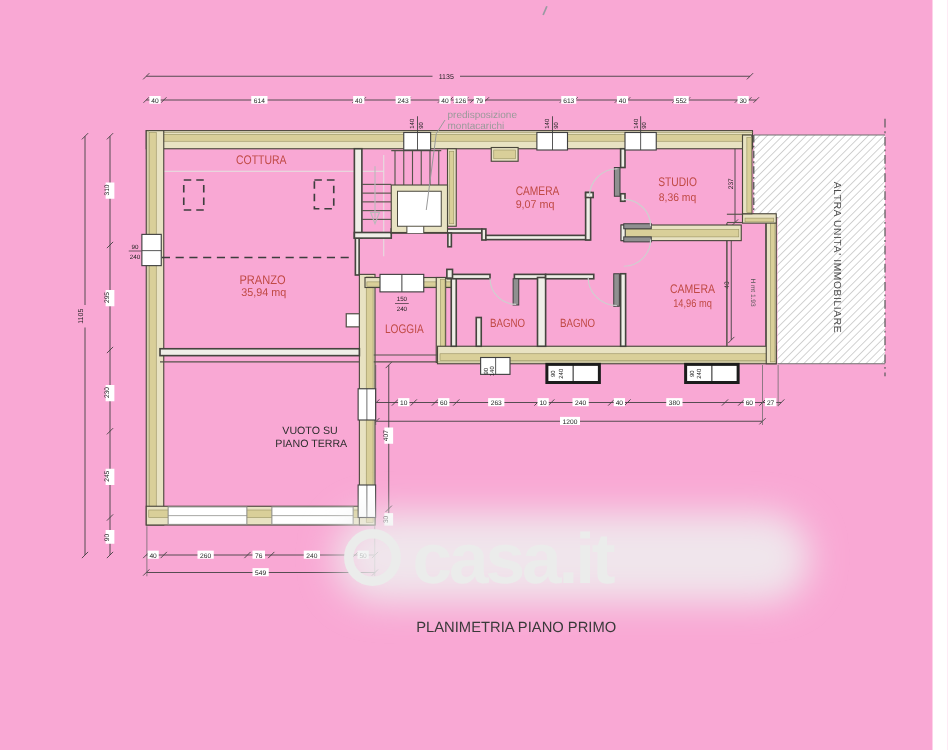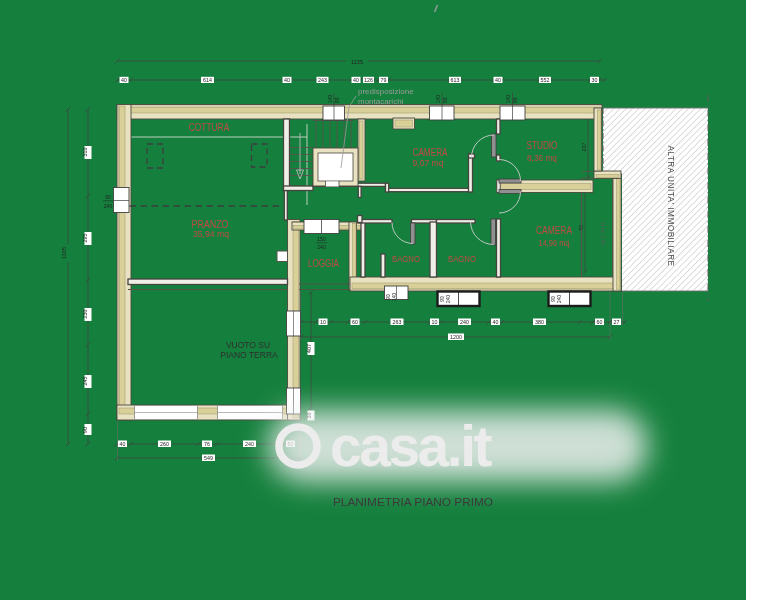--- a/index.html
+++ b/index.html
@@ -1,16 +1,16 @@
 <!DOCTYPE html>
 <html><head>
 <meta charset="utf-8">
 <style>
   html,body{margin:0;padding:0;background:#ffffff;}
-  #page{position:relative;width:746px;height:600px;background:#15803d;overflow:hidden;
+  #page{position:relative;width:746px;height:600px;background:#f9a8d4;overflow:hidden;
         font-family:"Liberation Sans", sans-serif;}
   svg text{font-family:"Liberation Sans", sans-serif;}
 </style>
 </head>
 <body>
 <div id="page">
 <svg width="758" height="600" viewBox="0 0 758 600" xmlns="http://www.w3.org/2000/svg">
 <defs>
   <pattern id="hatch" width="4.4" height="4.4" patternUnits="userSpaceOnUse" patternTransform="rotate(45)">
     <rect width="4.4" height="4.4" fill="#ffffff"></rect>

